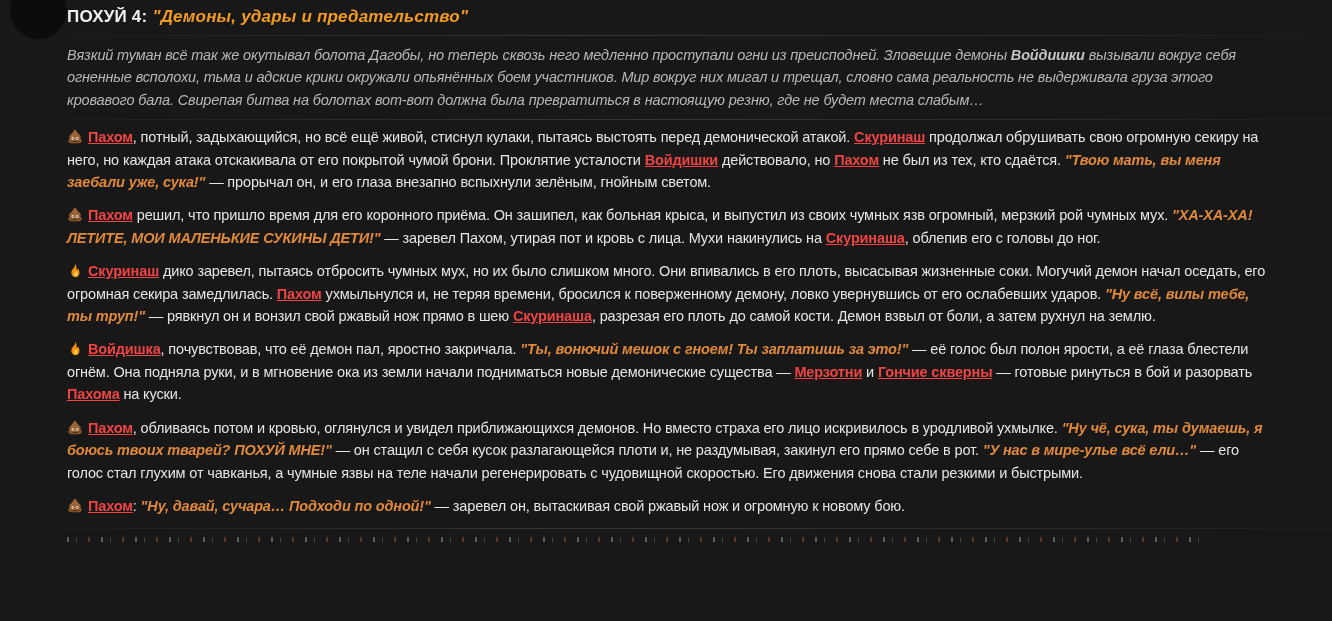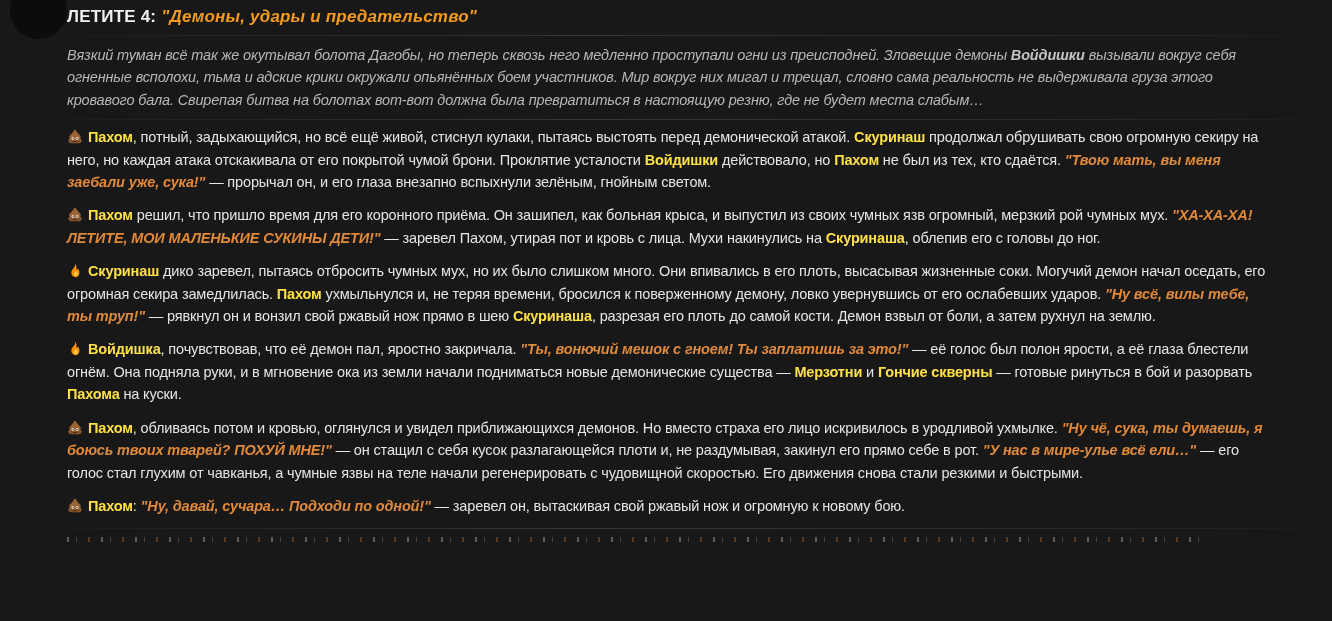--- a/index.html
+++ b/index.html
@@ -37,21 +37,21 @@
     margin:8px 0 8px;padding-right:56px;
     font-size:14.5px;line-height:22.4px;letter-spacing:-0.15px;
     color:#b9b7b4;font-style:italic;
   }
   .paragraphs{padding:6px 0 0;}
   .story-para{
     margin:0 0 11px;padding-right:56px;
     font-size:14.5px;line-height:22.4px;letter-spacing:-0.15px;
     color:#e7e5e2;
   }
-  .seg-bold{font-weight:700;color:#fde047;}
+  .seg-bold{font-weight:700;color:#ef4444;text-decoration:underline;}
   .seg-italic-bold{font-weight:700;color:#c6c4c1;}
   .seg-quote{color:#e0893a;font-weight:700;font-style:italic;}
 
   .emoji{width:16px;height:16px;vertical-align:-3px;margin-right:5px;}
 
   .cutoff-strip{
     height:5px;margin:8px 0 0;width:90%;
     background:
       repeating-linear-gradient(90deg,
         rgba(200,198,195,.55) 0 2px, transparent 2px 9px,
@@ -59,21 +59,21 @@
         rgba(224,137,58,.45) 21px 23px, transparent 23px 34px);
     opacity:.7;
   }
 </style>
 </head>
 <body>
 
 <div class="message">
   <div class="avatar"></div>
 
-  <h1 class="title"><span>ЛЕТИТЕ 4:</span><span class="title-quote">"Демоны, удары и предательство"</span></h1>
+  <h1 class="title"><span>ПОХУЙ 4:</span><span class="title-quote">"Демоны, удары и предательство"</span></h1>
 
   <div class="divider"></div>
 
   <p class="intro"><span class="seg-italic">Вязкий туман всё так же окутывал болота Дагобы, но теперь сквозь него медленно проступали огни из преисподней. Зловещие демоны </span><span class="seg-italic-bold">Войдишки</span><span class="seg-italic"> вызывали вокруг себя огненные всполохи, тьма и адские крики окружали опьянённых боем участников. Мир вокруг них мигал и трещал, словно сама реальность не выдерживала груза этого кровавого бала. Свирепая битва на болотах вот-вот должна была превратиться в настоящую резню, где не будет места слабым…</span></p>
 
   <div class="divider"></div>
 
   <section class="paragraphs" id="paragraphs">
       <p class="story-para"><svg class="emoji" viewBox="0 0 24 24" aria-hidden="true">
     <path fill="#9c6435" d="M12 1.6c2.1 0 2.9 1.7 2.3 3.1 2 .2 3.3 1.7 3 3.5 2 .4 3.3 2 3.3 3.8 0 .9-.3 1.8-.9 2.5 1.3.5 2.2 1.6 2.2 3.1 0 2.2-1.9 3.6-4.5 3.6H6.6c-2.6 0-4.5-1.4-4.5-3.6 0-1.5.9-2.6 2.2-3.1-.6-.7-.9-1.6-.9-2.5 0-1.8 1.3-3.4 3.3-3.8-.3-1.8 1-3.3 3-3.5-.5-1.1 0-3.1 2.3-3.1z"></path>

